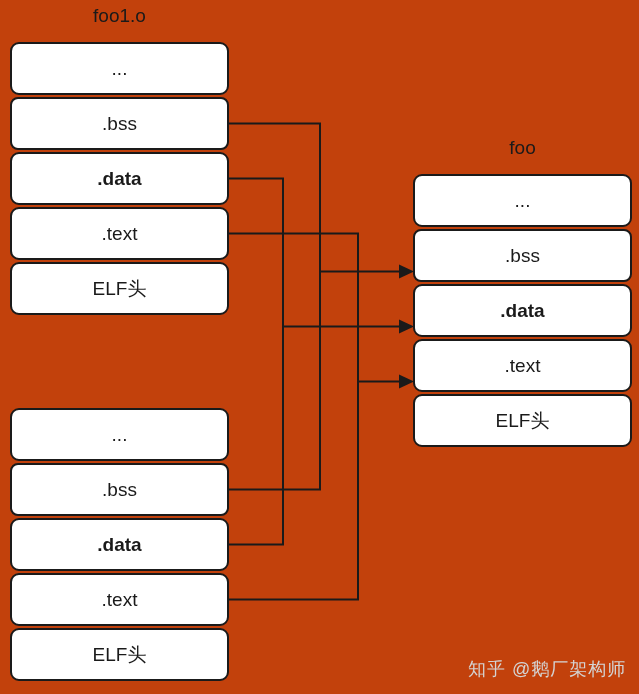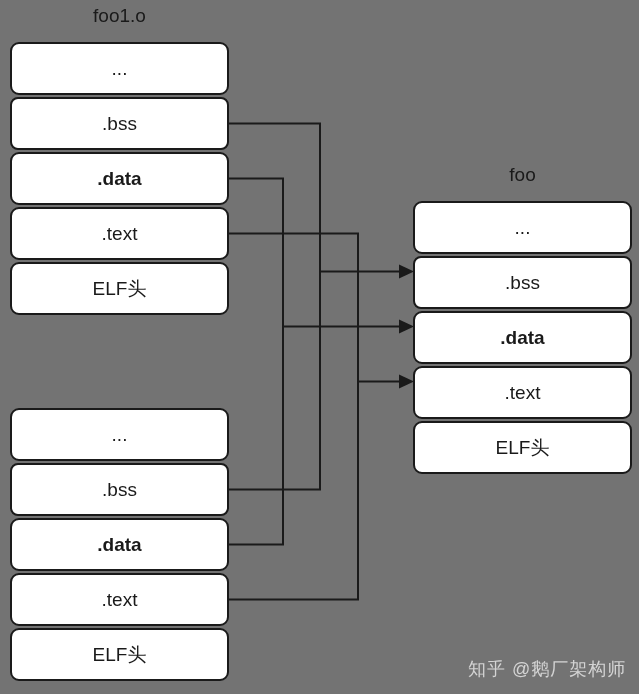--- a/index.html
+++ b/index.html
@@ -4,21 +4,21 @@
 <style>
   html, body {
     margin: 0;
     padding: 0;
     background: #ffffff;
   }
   #canvas {
     position: relative;
     width: 639px;
     height: 694px;
-    background: #737373;
+    background: #c2410c;
     overflow: hidden;
     font-family: "Liberation Sans", sans-serif;
     color: #1a1a1a;
   }
   .wires {
     position: absolute;
     left: 0;
     top: 0;
     z-index: 1;
   }
@@ -132,21 +132,21 @@
       <span class="box-label">.data</span>
     </div>
     <div class="box b3">
       <span class="box-label">.text</span>
     </div>
     <div class="box b4">
       <span class="box-label">ELF头</span>
     </div>
   </div>
 
-  <div class="column" style="left:413px; top:159px; height:317px;">
+  <div class="column" style="left:413px; top:132px; height:317px;">
     <div class="col-title">foo</div>
     <div class="box b0">
       <span class="box-label">...</span>
     </div>
     <div class="box b1">
       <span class="box-label">.bss</span>
     </div>
     <div class="box b2">
       <span class="box-label">.data</span>
     </div>

